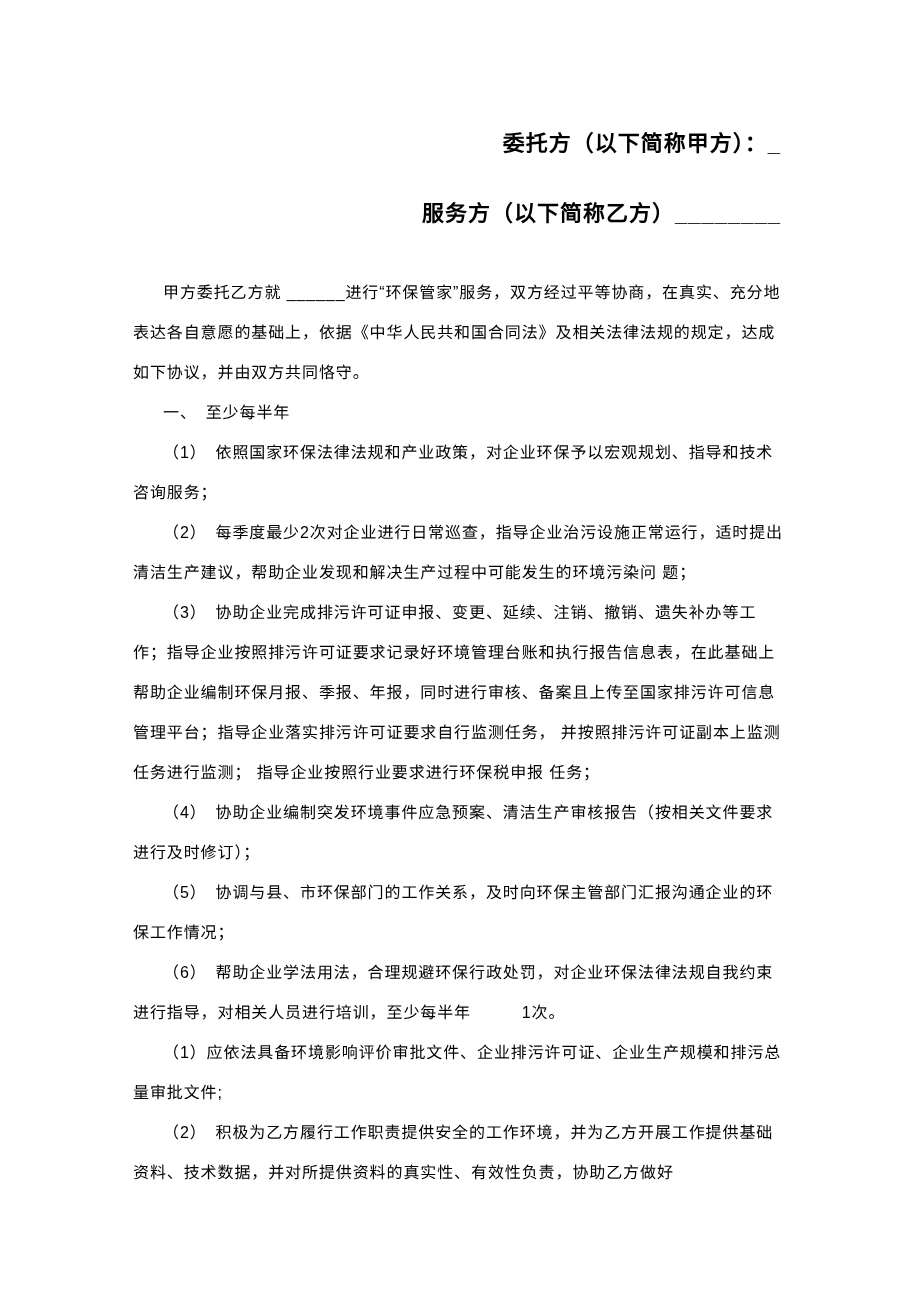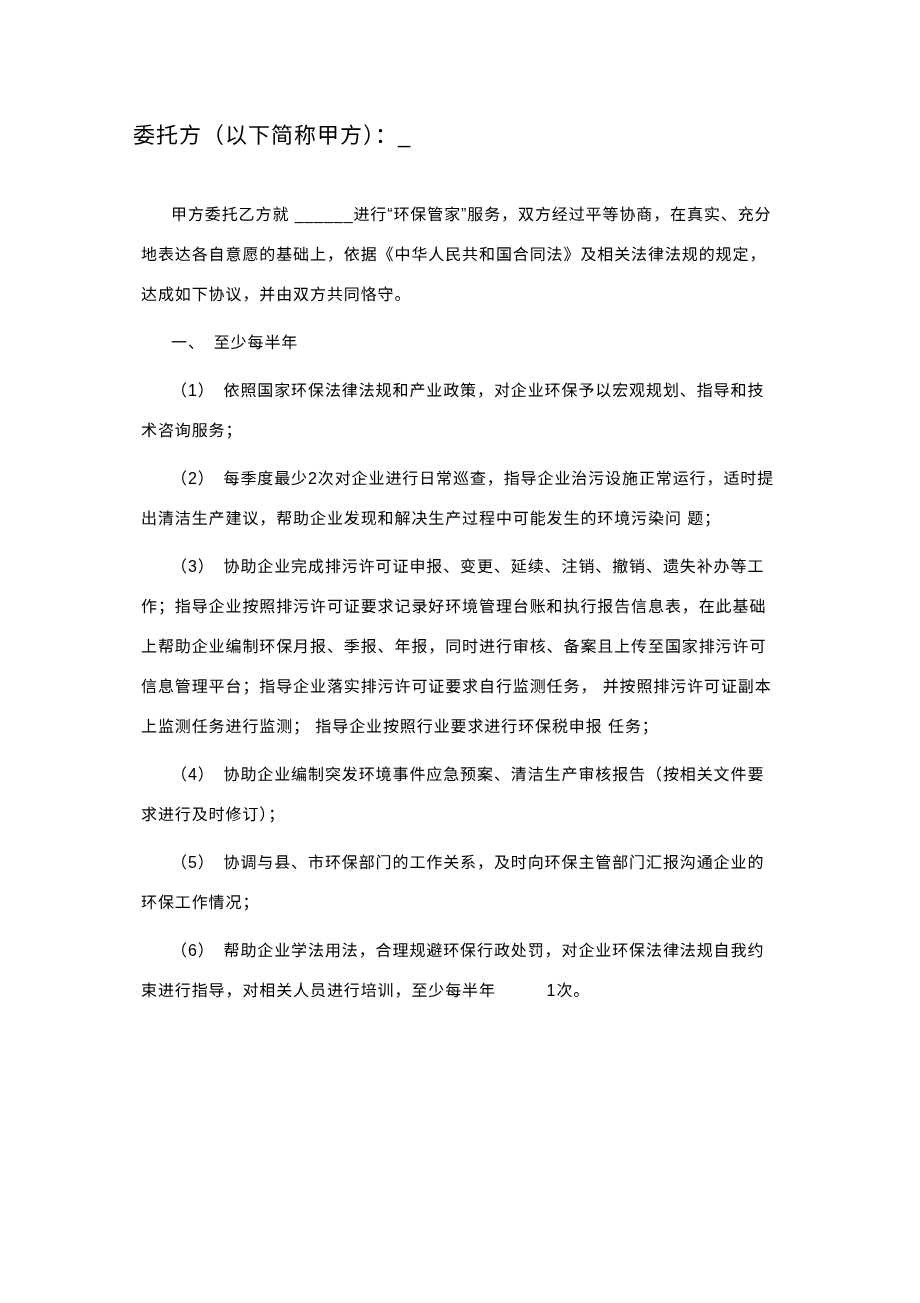--- a/index.html
+++ b/index.html
@@ -17,66 +17,70 @@
     overflow: hidden;
     box-sizing: border-box;
   }
   .content {
     position: absolute;
     left: 133px;
     top: 105px;
     width: 656px;
   }
   .party-line {
-    margin: 0;
+    margin: 8px;
     font-size: 22px;
     line-height: 62px;
-    font-weight: 400;
+    font-weight: 700;
     letter-spacing: 1px;
     white-space: nowrap;
+    text-align: right;
   }
   .doc-body {
     margin-top: 28px;
     font-size: 16px;
     line-height: 40px;
     letter-spacing: 0.9px;
     font-weight: 500;
   }
   .doc-body p {
-    margin: 8px;
+    margin: 0;
     text-indent: 30px;
     text-align: left;
     word-break: break-all;
   }
 </style>
 </head>
 <body>
 
 <div class="page">
   <div class="content">
 
     <p class="party-line">委托方（以下简称甲方）：_</p>
 
+    <p class="party-line">服务方（以下简称乙方）________</p>
 
     <div class="doc-body">
 
       <p>甲方委托乙方就 ______进行“环保管家”服务，双方经过平等协商，在真实、充分地表达各自意愿的基础上，依据《中华人民共和国合同法》及相关法律法规的规定，达成如下协议，并由双方共同恪守。</p>
 
       <p>一、　至少每半年</p>
 
       <p>（1）　依照国家环保法律法规和产业政策，对企业环保予以宏观规划、指导和技术咨询服务；</p>
 
       <p>（2）　每季度最少2次对企业进行日常巡查，指导企业治污设施正常运行，适时提出清洁生产建议，帮助企业发现和解决生产过程中可能发生的环境污染问 题；</p>
 
       <p>（3）　协助企业完成排污许可证申报、变更、延续、注销、撤销、遗失补办等工作；指导企业按照排污许可证要求记录好环境管理台账和执行报告信息表，在此基础上帮助企业编制环保月报、季报、年报，同时进行审核、备案且上传至国家排污许可信息管理平台；指导企业落实排污许可证要求自行监测任务， 并按照排污许可证副本上监测任务进行监测； 指导企业按照行业要求进行环保税申报 任务；</p>
 
       <p>（4）　协助企业编制突发环境事件应急预案、清洁生产审核报告（按相关文件要求进行及时修订）；</p>
 
       <p>（5）　协调与县、市环保部门的工作关系，及时向环保主管部门汇报沟通企业的环保工作情况；</p>
 
       <p>（6）　帮助企业学法用法，合理规避环保行政处罚，对企业环保法律法规自我约束进行指导，对相关人员进行培训，至少每半年　　　1次。</p>
 
 
+      <p>（1）应依法具备环境影响评价审批文件、企业排污许可证、企业生产规模和排污总量审批文件;</p>
 
+      <p>（2）　积极为乙方履行工作职责提供安全的工作环境，并为乙方开展工作提供基础资料、技术数据，并对所提供资料的真实性、有效性负责，协助乙方做好</p>
 
     </div>
   </div>
 </div>
 
 </body></html>

